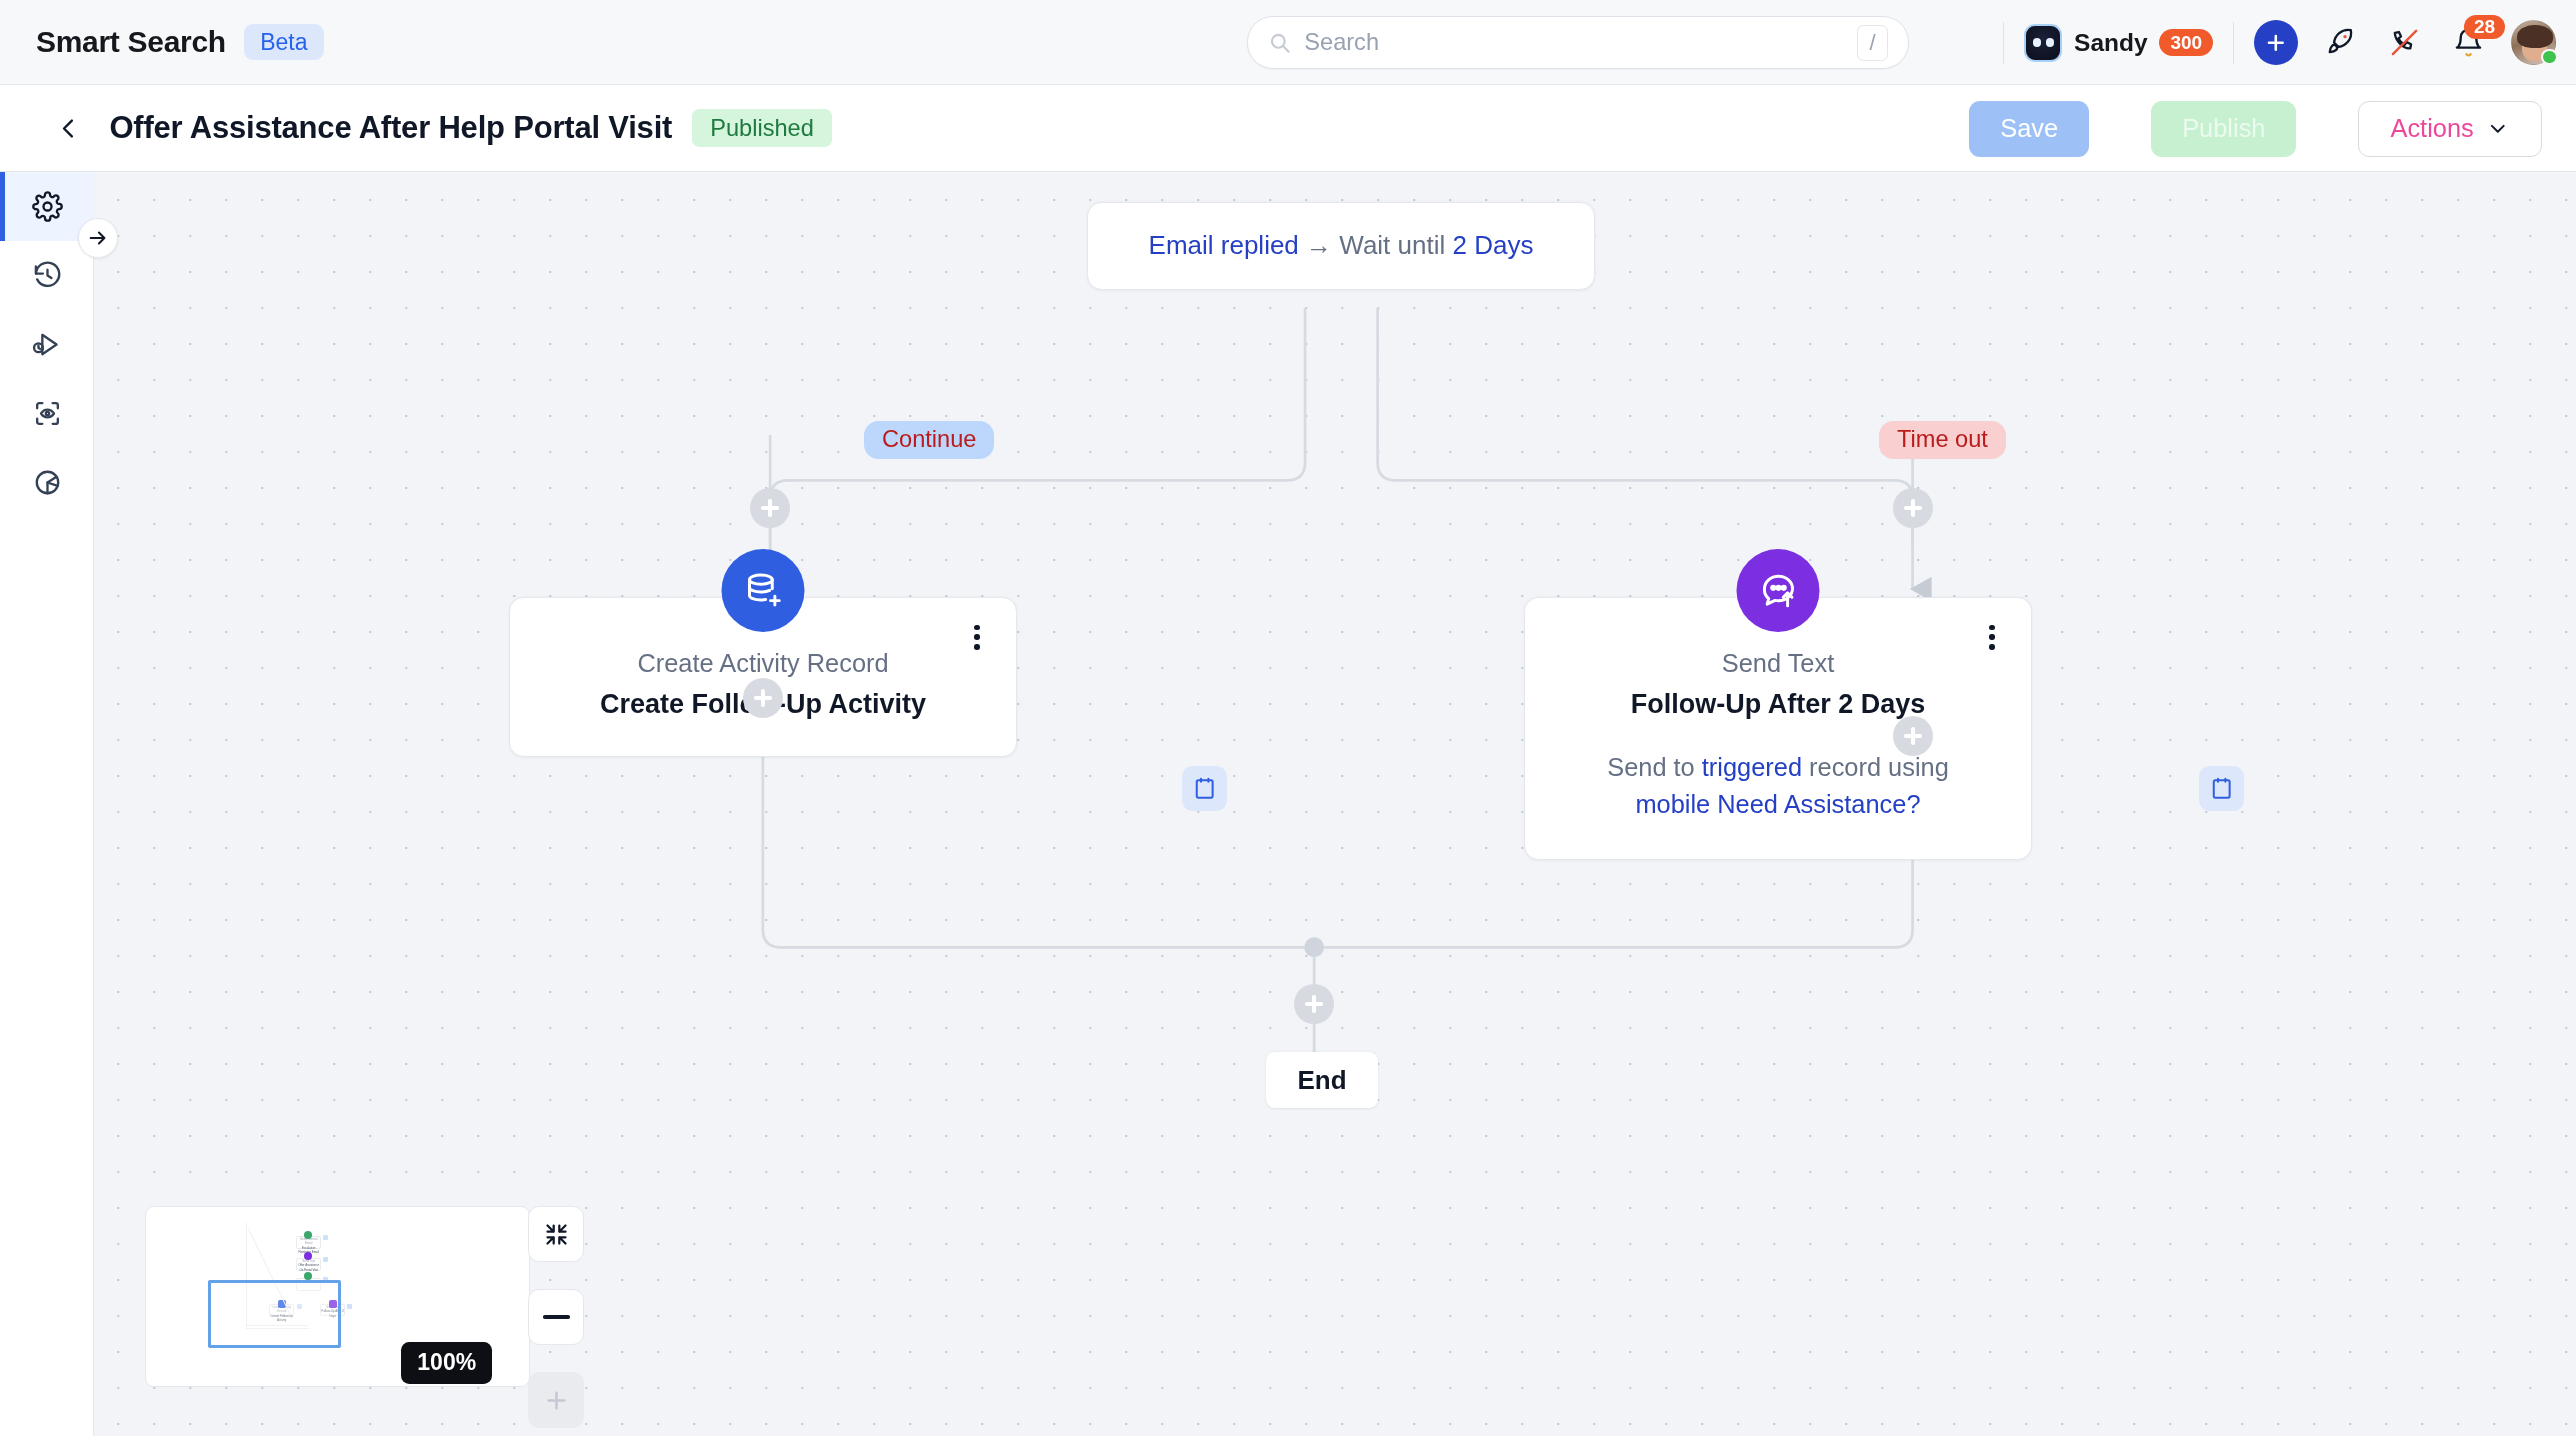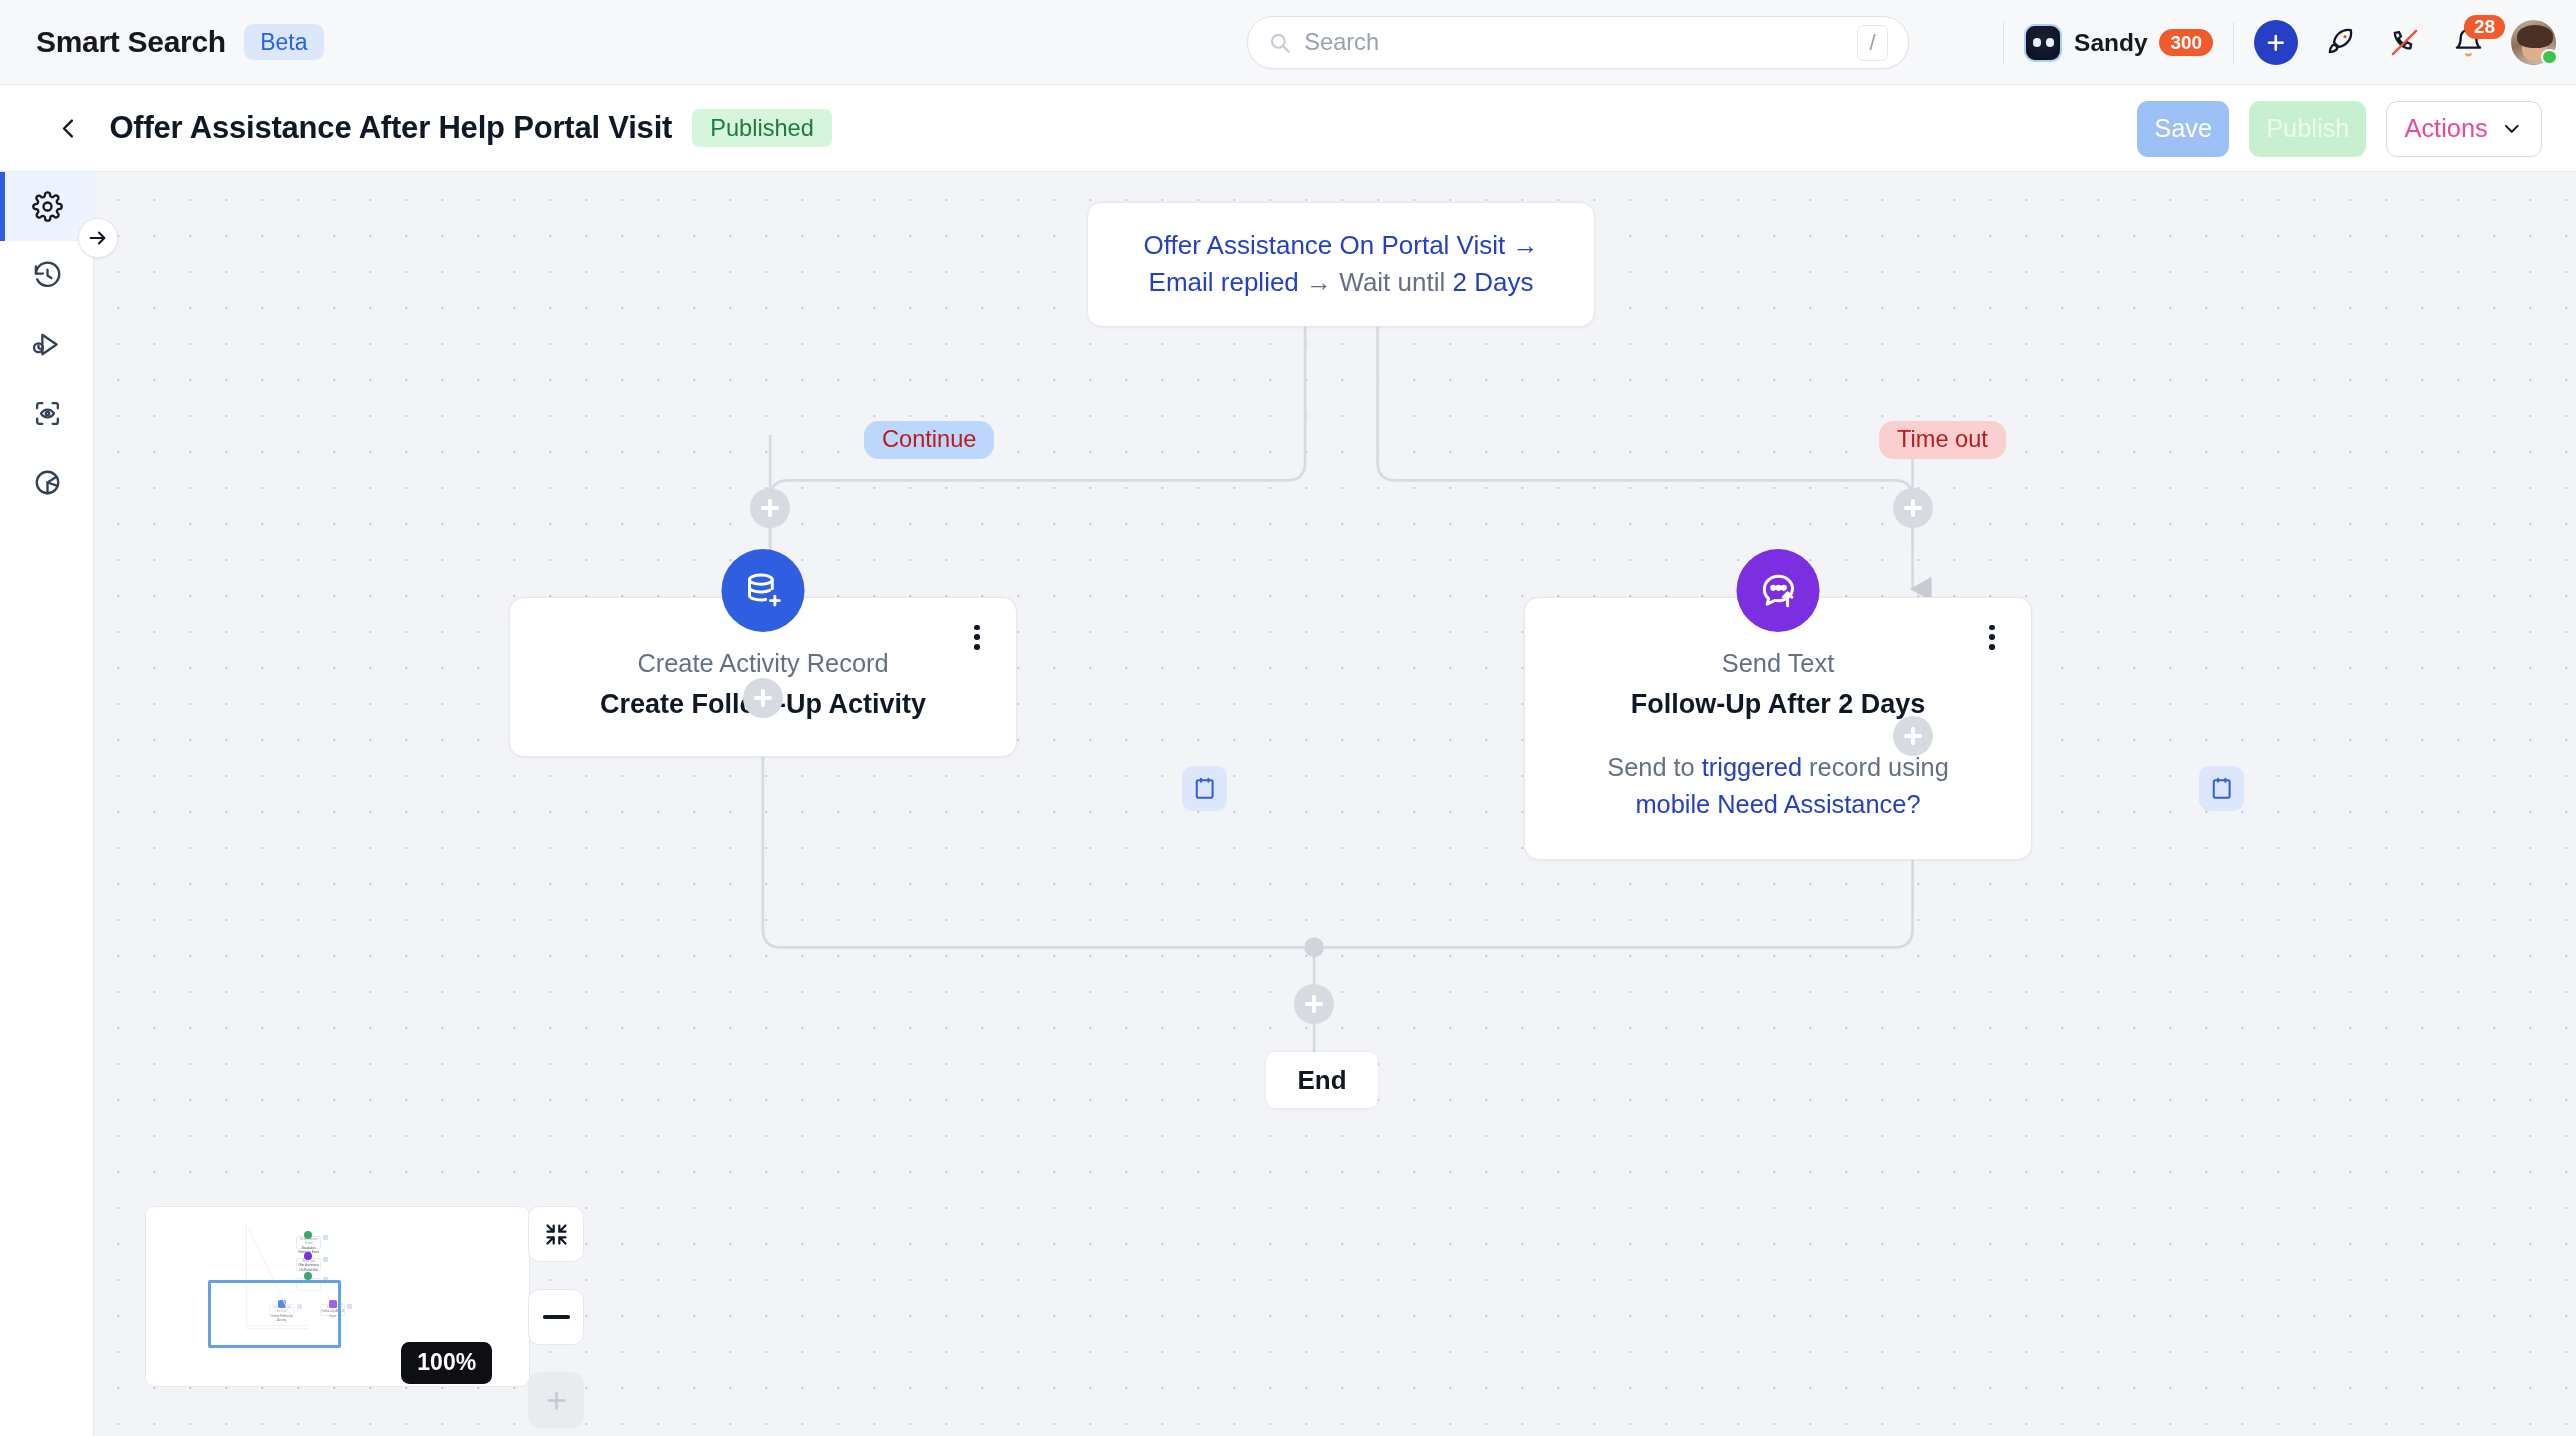--- a/index.html
+++ b/index.html
@@ -121,23 +121,24 @@
   .status-chip {
     margin-left: 20px; background: #d5f5dd; color: #1f7a3f;
     font-size: 23.6px; padding: 5.4px 18px; border-radius: 7.3px;
   }
   .header-actions {
     position: absolute; right: 34px; top: 0; height: 87px;
     display: flex; align-items: center; gap: 20px;
   }
   .btn {
     height: 56px; border-radius: 11px; border: none;
-    font-family: inherit; font-size: 25.4px; padding: 0 17px;
+    font-family: inherit; font-size: 25.4px; padding: 0 31px;
     display: flex; align-items: center; justify-content: center;
     cursor: pointer;
+    margin-left: 42px;
   }
   .btn-save { background: #9dc0f7; color: #fff; }
   .btn-publish { background: #c6f0cf; color: #ebfbef; }
   .btn-actions {
     background: #fff; color: #ec4899; border: 0.9px solid #d7dbe2;
     gap: 12.7px; font-weight: 400;
   }
 
   
   .rail {
@@ -452,24 +453,20 @@
 
       <path d="M2005 637 L2005 835 Q2005 855 1985 855 L1356 855"></path>
 
       <path d="M1345 855 L1345 1000" marker-end="url(#arr)"></path>
     </g>
     <circle cx="1345" cy="855" r="11" fill="#d0d4dc"></circle>
   </svg>
 
   <div class="trigger-card">
     <div class="trigger-line">
-      <span class="lnk">Offer Assistance On Portal Visit</span>
-      <span class="lnk">→</span>
-    </div>
-    <div class="trigger-line">
       <span class="lnk">Email replied</span>
       <span class="muted">→</span>
       <span class="muted">Wait until</span>
       <span class="lnk">2 Days</span>
     </div>
   </div>
 
   <div class="pill pill-continue">Continue</div>
   <div class="pill pill-timeout">Time out</div>
 

